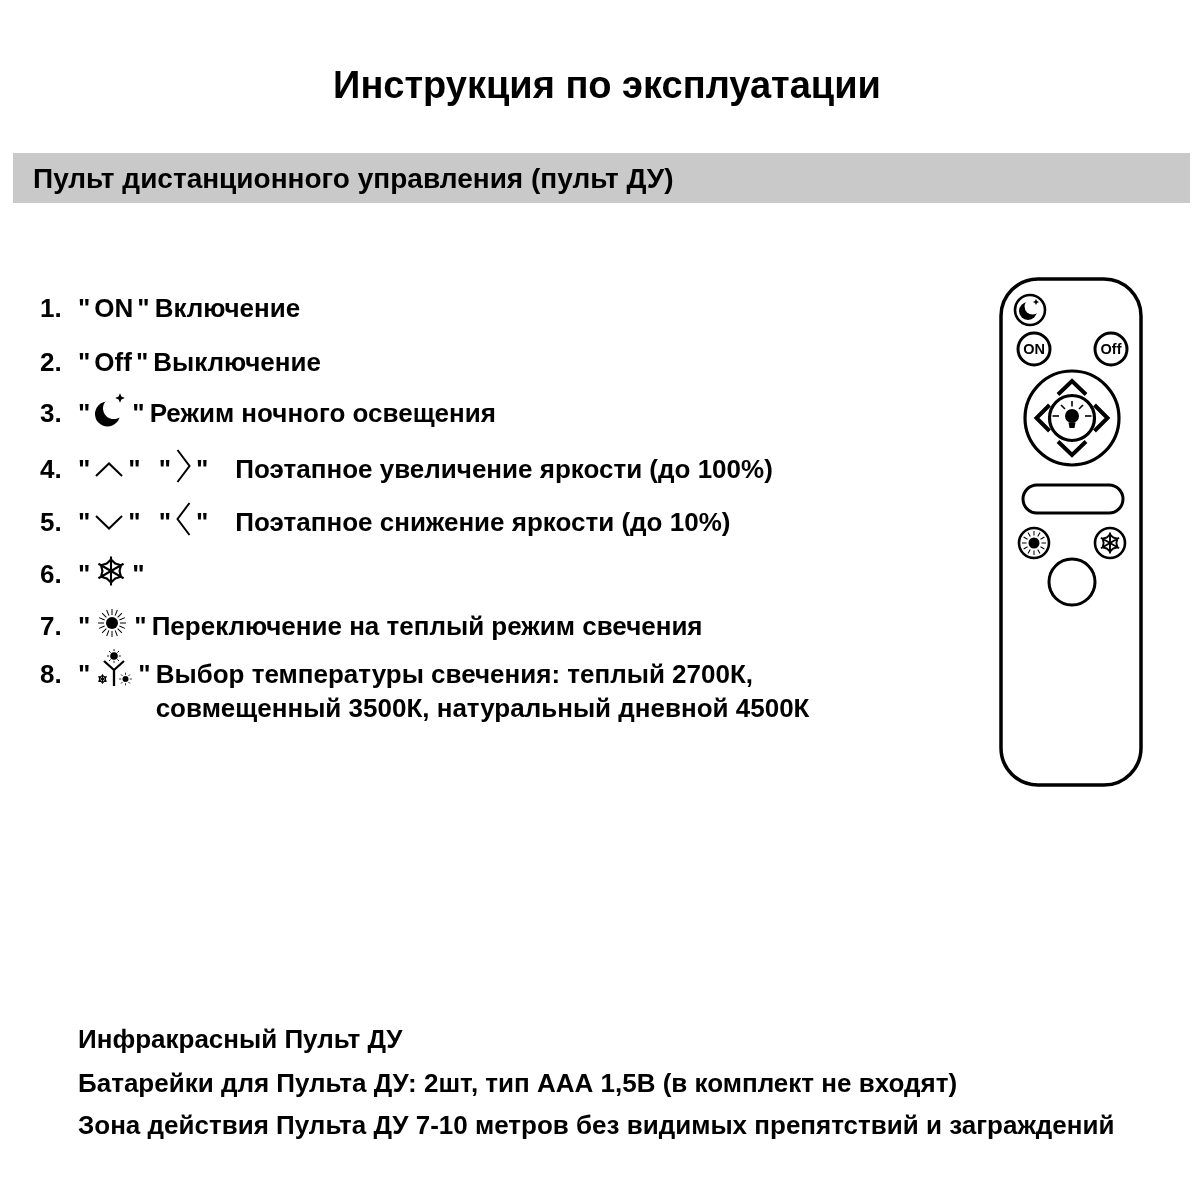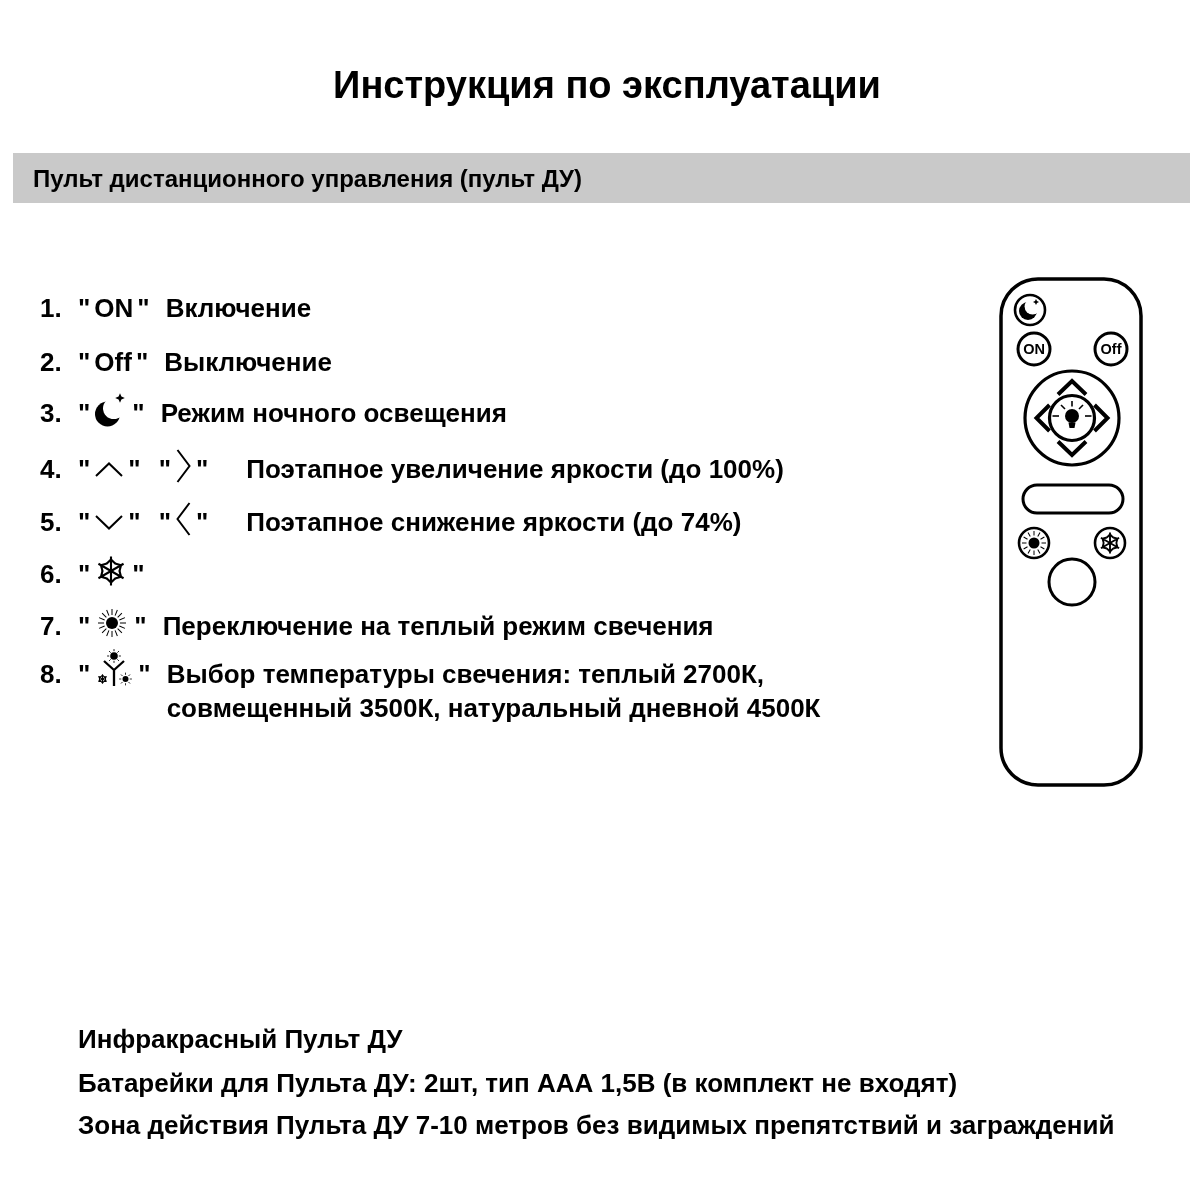--- a/index.html
+++ b/index.html
@@ -1,37 +1,37 @@
 <!DOCTYPE html>
 <html><head>
 <meta charset="utf-8">
 <style>
   html,body{margin:0;padding:0;background:#fff;}
   .page{position:relative;width:1200px;height:1200px;background:#ffffff;overflow:hidden;
         font-family:"Liberation Sans",sans-serif;font-weight:700;color:#000;padding-left:24px;}
   .title{position:absolute;top:64px;left:7px;width:1200px;text-align:center;
          font-size:38px;line-height:42px;}
   .bar{position:absolute;left:13px;width:1177px;height:50px;background:#c9c9c9;
-       font-size:24px;line-height:52px;padding-left:20px;box-sizing:border-box;}
+       font-size:28px;line-height:52px;padding-left:20px;box-sizing:border-box;}
   .bar1{top:153px;}
   .bar2{top:939px;}
   .li{position:absolute;left:40px;display:flex;align-items:center;font-size:26px;height:44px;white-space:nowrap;}
   .li .num{width:34px;flex:none;}
   .q{margin:0 4px;}
   .iconseq{display:inline-flex;align-items:center;}
-  .txt{margin-left:12px;}
+  .txt{margin-left:1px;}
   .li1{top:286px;} .li2{top:340px;}
   .li3{top:389px;height:48px;}
   .li4{top:447px;} .li5{top:500px;}
   .li6{top:550px;height:48px;} .li7{top:602px;height:48px;}
   .li8{top:657px;height:72px;align-items:flex-start;}
   .li8 .num{line-height:34px;}
   .li8 .iconseq{height:34px;}
   .li8 .txt{line-height:34px;}
-  .li4 .txt,.li5 .txt{margin-left:34px;}
+  .li4 .txt,.li5 .txt{margin-left:23px;}
   .gap{width:10px;flex:none;}
   .remote{position:absolute;left:998px;top:276px;width:146px;height:514px;}
   .techline{position:absolute;left:38px;font-size:26px;line-height:34px;white-space:nowrap;margin-left:40px;}
   .tl1{top:1022px;} .tl2{top:1066px;} .tl3{top:1108px;}
   svg{display:block;}
   .iconseq svg{display:inline-block;}
 </style>
 </head>
 <body>
 
@@ -105,21 +105,21 @@
         <span class="q">"</span>
       </span>
     <span class="gap"></span>
     <span class="iconseq">
         <span class="q">"</span>
         <span><svg width="17" height="36" viewBox="0 0 17 36">
             <path d="M14.5,2 L2.5,18 L14.5,34" fill="none" stroke="#000" stroke-width="2"></path>
           </svg></span>
         <span class="q">"</span>
       </span>
-    <span class="txt">Поэтапное снижение яркости (до 74%)</span>
+    <span class="txt">Поэтапное снижение яркости (до 10%)</span>
   </div>
 
   <div class="li li6">
     <span class="num">6.</span>
     <span class="iconseq">
         <span class="q">"</span>
         <span><svg width="34" height="34" viewBox="0 0 34 34">
         <g transform="translate(17,17)" fill="none" stroke="#000" stroke-width="2.1">
           <path d="M0,0 L0,-14.5 M-4.4,-7.2 L0,-11.6 L4.4,-7.2"></path>
           <path d="M0,0 L0,-14.5 M-4.4,-7.2 L0,-11.6 L4.4,-7.2" transform="rotate(60)"></path>

